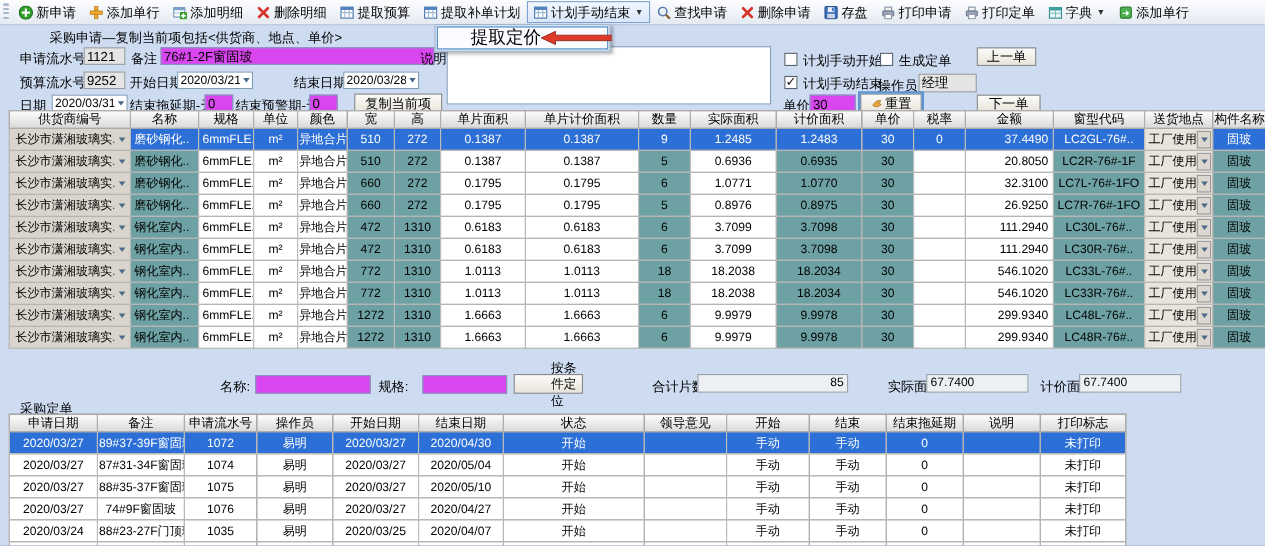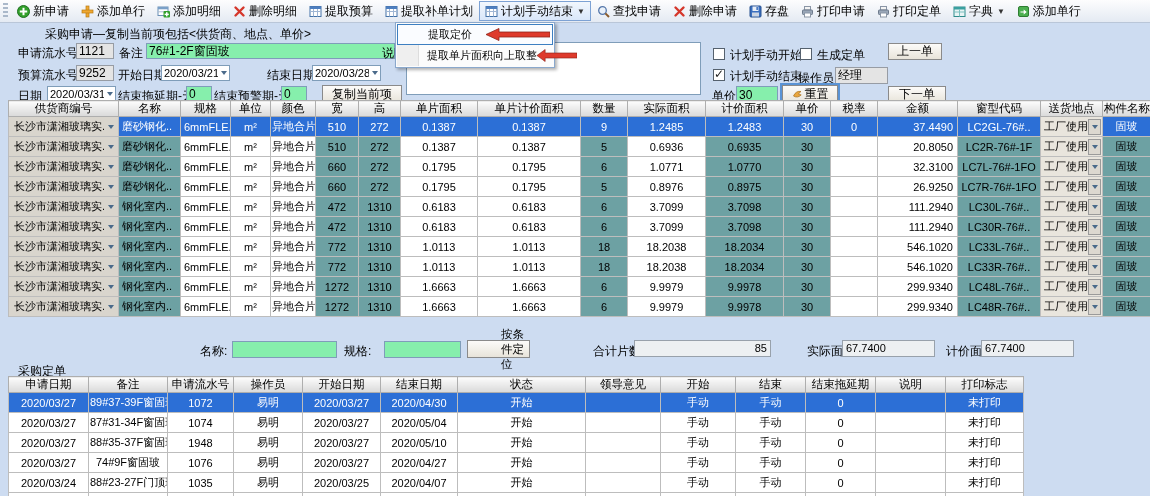--- a/index.html
+++ b/index.html
@@ -15,41 +15,41 @@
   .grip{width:5px;height:16px;margin-right:3px;
     background:repeating-linear-gradient(#aab8ca 0 2px,transparent 2px 4px);}
   .tbi{display:flex;align-items:center;gap:3px;padding:1px 5px;height:20px;
     font-size:12px;white-space:nowrap;cursor:default;border:1px solid transparent;}
   .tbi.act{border:1px solid #7da2d4;background:linear-gradient(#f2f7fd,#d9e7fa);}
   .tbi .ic{display:inline-flex;width:13px;height:13px;}
   .tbi .dda{font-size:8px;color:#333;margin-left:1px;}
 
   
   .lbl{position:absolute;font-size:12px;white-space:nowrap;line-height:14px;text-align:center;}
-  .inp{position:absolute;background:#86efac;border:1px solid #7f9db9;font-size:12px;
+  .inp{position:absolute;background:#d946ef;border:1px solid #7f9db9;font-size:12px;
     padding:0 2px;font-family:inherit;}
   .inp.gray{background:#e4e4e4;border-color:#979ca4;}
   .dcombo{position:absolute;background:#fff;border:1px solid #7f9db9;display:flex;
     align-items:center;font-size:11px;padding-left:2px;justify-content:space-between;}
   .dcombo .val{flex:1;white-space:nowrap;overflow:hidden;}
   .dcombo .darr{width:11px;display:flex;justify-content:center;}
   .tri{width:0;height:0;border-left:3px solid transparent;border-right:3px solid transparent;border-top:4px solid #4a6a8a;}
   .btn{position:absolute;background:linear-gradient(#fcfbf9,#e8e4da);border:1px solid #8a8a8a;
     font-size:12px;display:flex;align-items:center;justify-content:center;cursor:default;}
   .btn.focus{outline:2px solid #5a93d4;outline-offset:0;}
   .cbox{position:absolute;width:12px;height:12px;background:#fff;border:1px solid #55616e;}
   .cbox.checked::after{content:"✓";position:absolute;left:0px;top:-3px;font-size:12px;font-weight:bold;color:#222;}
   textarea.note{position:absolute;border:1px solid #7f9db9;resize:none;background:#fff;}
 
   
   .menu{position:absolute;left:395px;top:22px;width:160px;background:#fcfcfc;
     border:1px solid #8aa8cc;box-shadow:2px 2px 3px rgba(0,0,0,.3);z-index:20;padding:1px;}
   .menu .gutter{position:absolute;left:1px;top:1px;bottom:1px;width:22px;background:#efefef;border-right:1px solid #ddd;}
   .mi{position:relative;height:21px;display:flex;align-items:center;padding-left:30px;
-    font-size:11px;white-space:nowrap;cursor:default;}
+    font-size:16px;white-space:nowrap;cursor:default;}
   .mi.hi{border:1px solid #3d7fc1;background:#fafcff;height:21px;}
   .mi .ann{margin-left:auto;margin-right:2px;flex:none;}
 
   
   table.grid{border-collapse:collapse;table-layout:fixed;font-size:11px;background:#a3a3a3;padding-left:37px;}
   .grid th{background:linear-gradient(#fcfcfc,#d9d9d9);border:1px solid #aeaeae;
     font-weight:normal;font-size:11.5px;height:16px;padding:0 1px;white-space:nowrap;overflow:hidden;}
   .grid td{border:1px solid #bdbdbd;height:20px;padding:0 1px;white-space:nowrap;overflow:hidden;text-align:center;}
   .grid td.ct-white{background:#fff;}
   .grid td.ct-teal{background:var(--teal);}
@@ -744,21 +744,21 @@
           <td class="ct-white"></td>
           <td class="ct-white">手动</td>
           <td class="ct-white">手动</td>
           <td class="ct-white">0</td>
           <td class="ct-white"></td>
           <td class="ct-white">未打印</td>
         </tr>
         <tr>
           <td class="ct-white">2020/03/27</td>
           <td class="ct-white">88#35-37F窗固玻</td>
-          <td class="ct-white">1948</td>
+          <td class="ct-white">1075</td>
           <td class="ct-white">易明</td>
           <td class="ct-white">2020/03/27</td>
           <td class="ct-white">2020/05/10</td>
           <td class="ct-white">开始</td>
           <td class="ct-white"></td>
           <td class="ct-white">手动</td>
           <td class="ct-white">手动</td>
           <td class="ct-white">0</td>
           <td class="ct-white"></td>
           <td class="ct-white">未打印</td>
@@ -812,20 +812,14 @@
     </table>
 
   <div class="menu">
     <div class="gutter"></div>
   <div class="mi hi">
         <span>提取定价</span>
         <svg class="ann" width="64" height="13" viewBox="0 0 64 13" preserveAspectRatio="none">
           <path d="M0 6.5 L13 0.5 L13 4 L64 4 L64 9 L13 9 L13 12.5 Z" style="fill:var(--arrow)" stroke="#8f241b" stroke-width="0.8"></path>
         </svg>
       </div>
-      <div class="mi">
-        <span>提取单片面积向上取整</span>
-        <svg class="ann" width="40" height="13" viewBox="0 0 64 13" preserveAspectRatio="none">
-          <path d="M0 6.5 L13 0.5 L13 4 L64 4 L64 9 L13 9 L13 12.5 Z" style="fill:var(--arrow)" stroke="#8f241b" stroke-width="0.8"></path>
-        </svg>
-      </div>
     </div>
 </div>
 
 </body></html>

